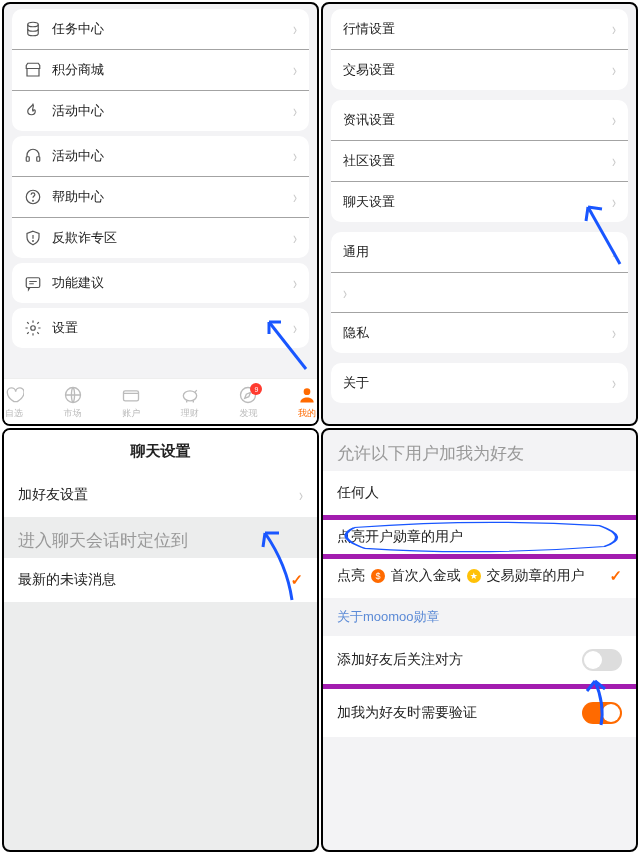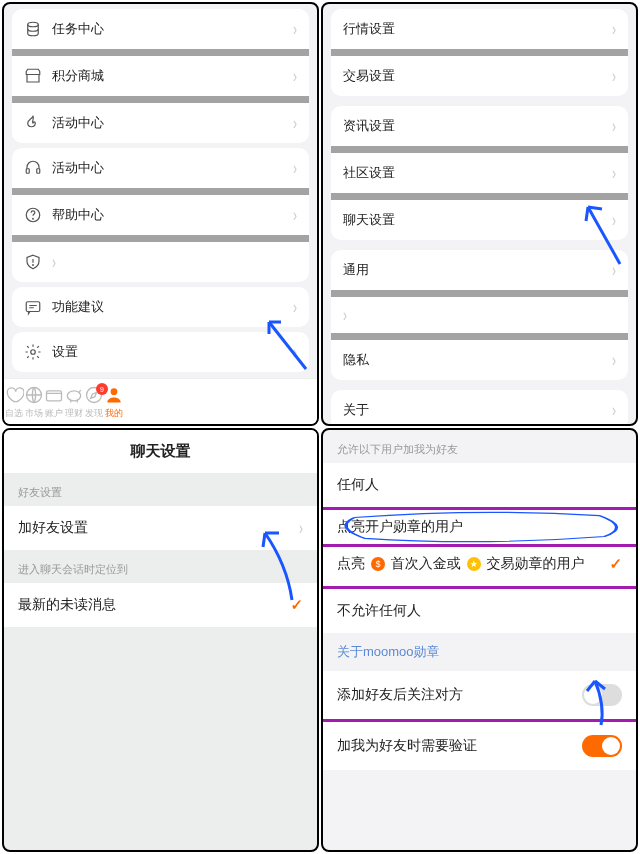--- a/index.html
+++ b/index.html
@@ -1,33 +1,33 @@
 <!DOCTYPE html>
 <html><head>
 <meta charset="utf-8">
 <style>
 *{box-sizing:border-box;margin:0;padding:0;font-family:-apple-system,"PingFang SC",sans-serif}
 body{background:#fff;width:640px;height:854px;overflow:hidden}
 .grid{display:grid;grid-template-columns:1fr 1fr;grid-template-rows:1fr 1fr;width:640px;height:854px;gap:2px;padding:2px}
 .panel{border:2px solid #000;border-radius:8px;background:#f3f3f5;overflow:hidden;position:relative;display:flex;flex-direction:column}
 .card{background:#fff;border-radius:10px;margin:5px 8px}
 .row{display:flex;align-items:center;padding:11px 12px;font-size:13px;color:#222;position:relative;min-height:40px}
-.row+.row{border-top:7px solid #a3a3a3}
+.row+.row{border-top:1px solid #a3a3a3}
 .ico{width:18px;height:18px;margin-right:10px;flex-shrink:0;display:flex;align-items:center;justify-content:center;color:#555}
 .lbl{flex:1}
 .chev{color:#ccc;font-size:12px;transform:scaleY(1.5)}
-.tabbar{display:flex;justify-content:flex-start;background:#fff;padding:6px 0 4px;border-top:1px solid #eee;margin-top:auto}
+.tabbar{display:flex;justify-content:space-between;background:#fff;padding:6px 0 4px;border-top:1px solid #eee;margin-top:auto}
 .tab{display:flex;flex-direction:column;align-items:center;font-size:9px;color:#bbb;position:relative}
 .tab.active{color:#ff6a00}
 .tab-ico{width:20px;height:20px;margin-bottom:2px}
 .badge{position:absolute;top:-2px;right:-4px;background:#ff3b30;color:#fff;font-size:7px;border-radius:7px;min-width:12px;height:12px;display:flex;align-items:center;justify-content:center;padding:0 2px}
 .title-bar{background:#fff;text-align:center;padding:12px 0;font-size:15px;font-weight:600;color:#222}
-.sec-label{font-size:11px;color:#999;padding:12px 14px 6px}
+.sec-label{font-size:17px;color:#999;padding:12px 14px 6px}
 .full-row{background:#fff;padding:13px 14px;font-size:14px;color:#222;display:flex;align-items:center}
-.full-row+.full-row{border-top:3px solid #a21caf}
+.full-row+.full-row{border-top:5px solid #a21caf}
 .check{color:#ff6a00;font-size:15px;font-weight:700}
 .arrow{position:absolute;pointer-events:none}
 .arrow svg{overflow:visible}
 .circled{position:relative}
 .circled svg.circle-mark{position:absolute;inset:0;width:100%;height:100%;pointer-events:none;z-index:5}
 .toggle{width:40px;height:22px;border-radius:11px;position:relative}
 .toggle::after{content:"";position:absolute;width:18px;height:18px;border-radius:50%;background:#fff;top:2px}
 .toggle.on{background:#ff6a00}.toggle.on::after{right:2px}
 .toggle.off{background:#ddd}.toggle.off::after{left:2px}
 .inline-ico{display:inline-flex;width:14px;height:14px;border-radius:50%;vertical-align:middle;margin:0 2px;align-items:center;justify-content:center;font-size:9px;color:#fff}
@@ -98,20 +98,21 @@
         <span class="chev">›</span>
       </div>
       <div class="row">
         <span class="ico">
               <svg width="18" height="18" viewBox="0 0 24 24" fill="none" stroke="currentColor" stroke-width="1.6">
                 <path d="M12 3l8 3v5c0 5-3.5 8-8 10-4.5-2-8-5-8-10V6z"></path>
                 <path d="M12 8v5"></path>
                 <circle cx="12" cy="16" r=".5" fill="currentColor"></circle>
               </svg>
             </span>
+        <span class="lbl">反欺诈专区</span>
         <span class="chev">›</span>
       </div>
     </div>
     <div class="card">
       <div class="row">
         <span class="ico">
               <svg width="18" height="18" viewBox="0 0 24 24" fill="none" stroke="currentColor" stroke-width="1.6">
                 <rect x="3" y="5" width="18" height="13" rx="2"></rect>
                 <path d="M8 18l-2 3v-3"></path>
                 <path d="M7 10h10M7 13h6"></path>
@@ -245,21 +246,20 @@
   <div class="arrow" style="right:6px;top:195px">
         <svg width="50" height="70">
           <path d="M40 65 L8 8" stroke="#1956ff" stroke-width="3" fill="none"></path>
           <path d="M8 8 L6 22 M8 8 L22 10" stroke="#1956ff" stroke-width="3" fill="none"></path>
         </svg>
       </div>
 </div>
 
 <div class="panel p3-bg">
   <div class="title-bar">聊天设置</div>
-  <div class="sec-label">好友设置</div>
   <div class="full-row">
     <span class="lbl">加好友设置</span>
     <span class="chev">›</span>
   </div>
   <div class="sec-label">进入聊天会话时定位到</div>
   <div class="full-row">
     <span class="lbl">最新的未读消息</span>
     <span class="check">✓</span>
   </div>
   <div class="arrow" style="right:10px;top:95px">
@@ -281,23 +281,20 @@
       <svg class="circle-mark" viewBox="0 0 300 90" preserveAspectRatio="none">
             <path d="M30 20 Q10 45 40 75 Q150 95 270 70 Q295 45 265 15 Q150 -5 30 20" fill="none" stroke="#1956ff" stroke-width="3"></path>
           </svg>
     </div>
     <div class="full-row" style="padding-top:8px">
       <span class="lbl">
         <span>点亮 </span><span class="inline-ico" style="background:#ff6a00">$</span><span> 首次入金或 </span><span class="inline-ico" style="background:#ffc107">★</span><span> 交易勋章的用户</span>
       </span>
       <span class="check">✓</span>
     </div>
-    <div class="full-row">
-          <span class="lbl">不允许任何人</span>
-        </div>
   </div>
   <div class="link">关于moomoo勋章</div>
   <div style="background:#fff">
     <div class="full-row">
       <span class="lbl">添加好友后关注对方</span>
       <span class="toggle off"></span>
     </div>
     <div class="full-row">
       <span class="lbl">加我为好友时需要验证</span>
       <span class="toggle on"></span>

